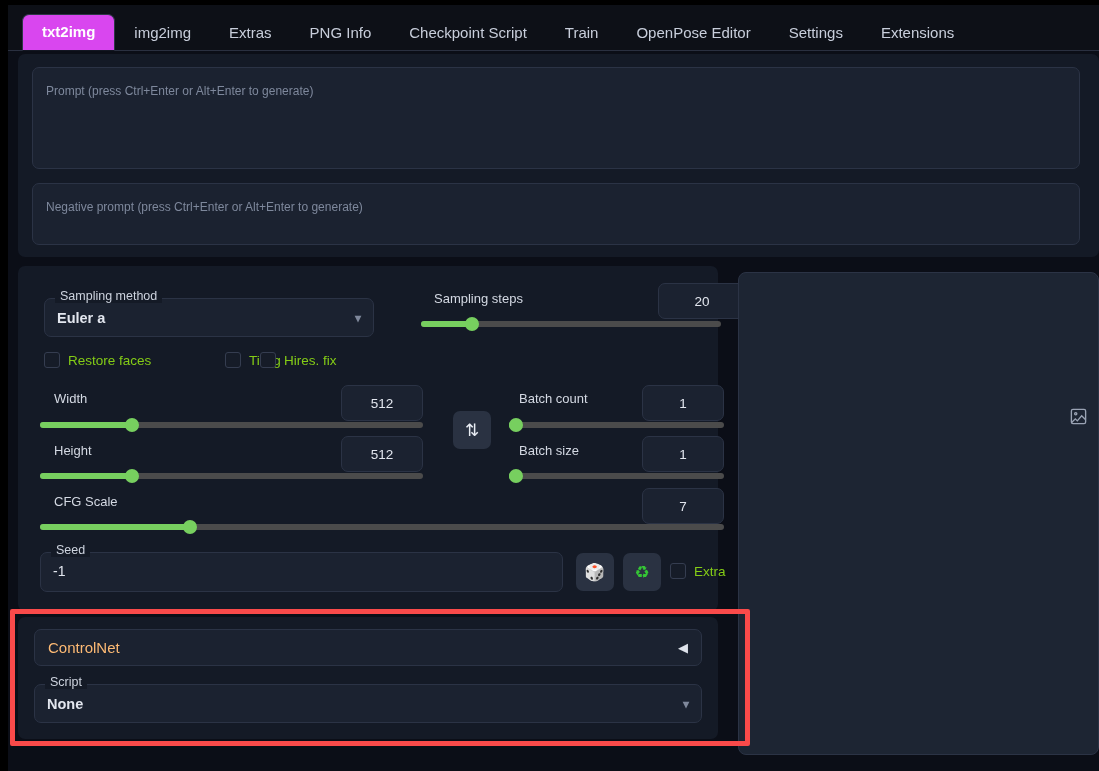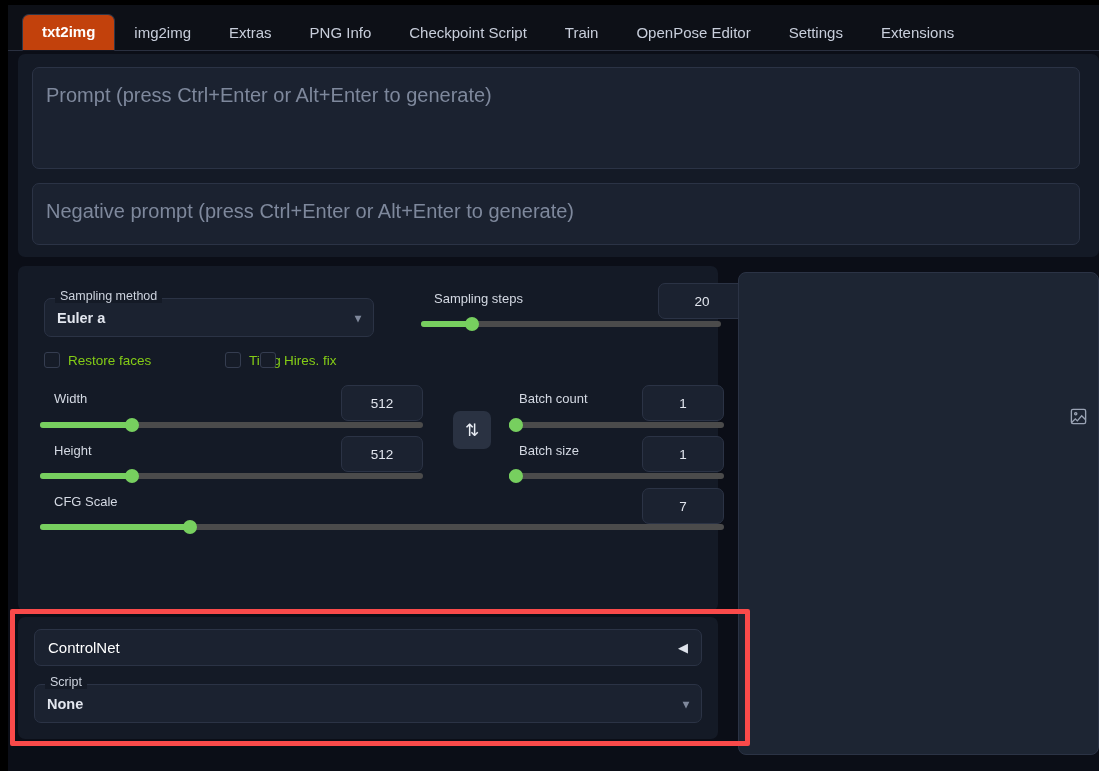--- a/index.html
+++ b/index.html
@@ -50,21 +50,21 @@
     color: #c8cedb;
     cursor: pointer;
     line-height: 1;
     white-space: nowrap;
     position: relative;
     top: 1px;
   }
   .tab.active {
     color: #ffffff;
     font-weight: bold;
-    background: #c2410c;
+    background: #d946ef;
     border: 1px solid #2e3647;
     border-bottom: 1px solid #131722;
     border-radius: 7px 7px 0 0;
     text-align: center;
   }
 
   
   #prompt-panel {
     position: absolute;
     left: 18px; top: 54px;
@@ -72,21 +72,21 @@
     background: #141a26;
     border-radius: 7px;
     padding: 13px 14px;
   }
   .prompt-box {
     width: 1048px;
     background: #1b2230;
     border: 1px solid #2b3345;
     border-radius: 7px;
     color: #7e889c;
-    font-size: 20px;
+    font-size: 12px;
     padding: 16px 13px;
   }
   #prompt-main { height: 102px; margin-bottom: 14px; }
   #prompt-negative { height: 62px; }
 
   
   #settings-col {
     position: absolute;
     left: 18px; top: 266px;
     width: 700px; height: 345px;
@@ -211,21 +211,21 @@
   #controlnet-header {
     height: 37px;
     display: flex;
     align-items: center;
     background: #1b2230;
     border: 1px solid #2b3345;
     border-radius: 7px;
     padding: 0 13px;
     cursor: pointer;
   }
-  #controlnet-title { font-size: 15px; color: #ffffff; }
+  #controlnet-title { font-size: 15px; color: #fdba74; }
   #controlnet-arrow { margin-left: auto; color: #dfe4ec; font-size: 13px; }
 
   #highlight-box {
     position: absolute;
     left: 10px; top: 609px;
     width: 740px; height: 137px;
     border: 5px solid #fa4a4a;
     border-radius: 2px;
     pointer-events: none;
     z-index: 30;
@@ -347,20 +347,36 @@
 
       <div class="plain-label" style="position:absolute; left:18px; top:113px;">CFG Scale</div>
       <div class="numbox" style="position:absolute; left:606px; top:106px; width:82px;">7</div>
       <div class="slider" style="position:absolute; left:4px; top:138px; width:684px;">
         <div class="track"></div>
         <div class="fill" style="width:22%;"></div>
         <div class="knob" style="left:calc(22% - 7px);"></div>
       </div>
     </div>
 
+    <div class="row" style="height:52px;">
+      <div class="fs" style="position:absolute; left:4px; top:10px; width:523px; height:40px;">
+        <span class="fs-label">Seed</span>
+        <div style="padding:10px 12px 0 12px; color:#e2e6ee; font-size:14px;">-1</div>
+      </div>
+      <div class="iconbtn" style="position:absolute; left:540px; top:11px;">
+        <span>🎲</span>
+      </div>
+      <div class="iconbtn" style="position:absolute; left:587px; top:11px; color:#35c635;">
+        <span>♻</span>
+      </div>
+      <div class="cb-wrap" style="position:absolute; left:634px; top:21px;">
+        <div class="cb"></div>
+        <span class="cb-label">Extra</span>
+      </div>
+    </div>
   </div>
 
   <div id="controlnet-panel">
     <div id="controlnet-header">
       <span id="controlnet-title">ControlNet</span>
       <span id="controlnet-arrow">◀</span>
     </div>
 
     <div class="fs" style="margin-top:18px; width:668px;">
       <span class="fs-label">Script</span>

